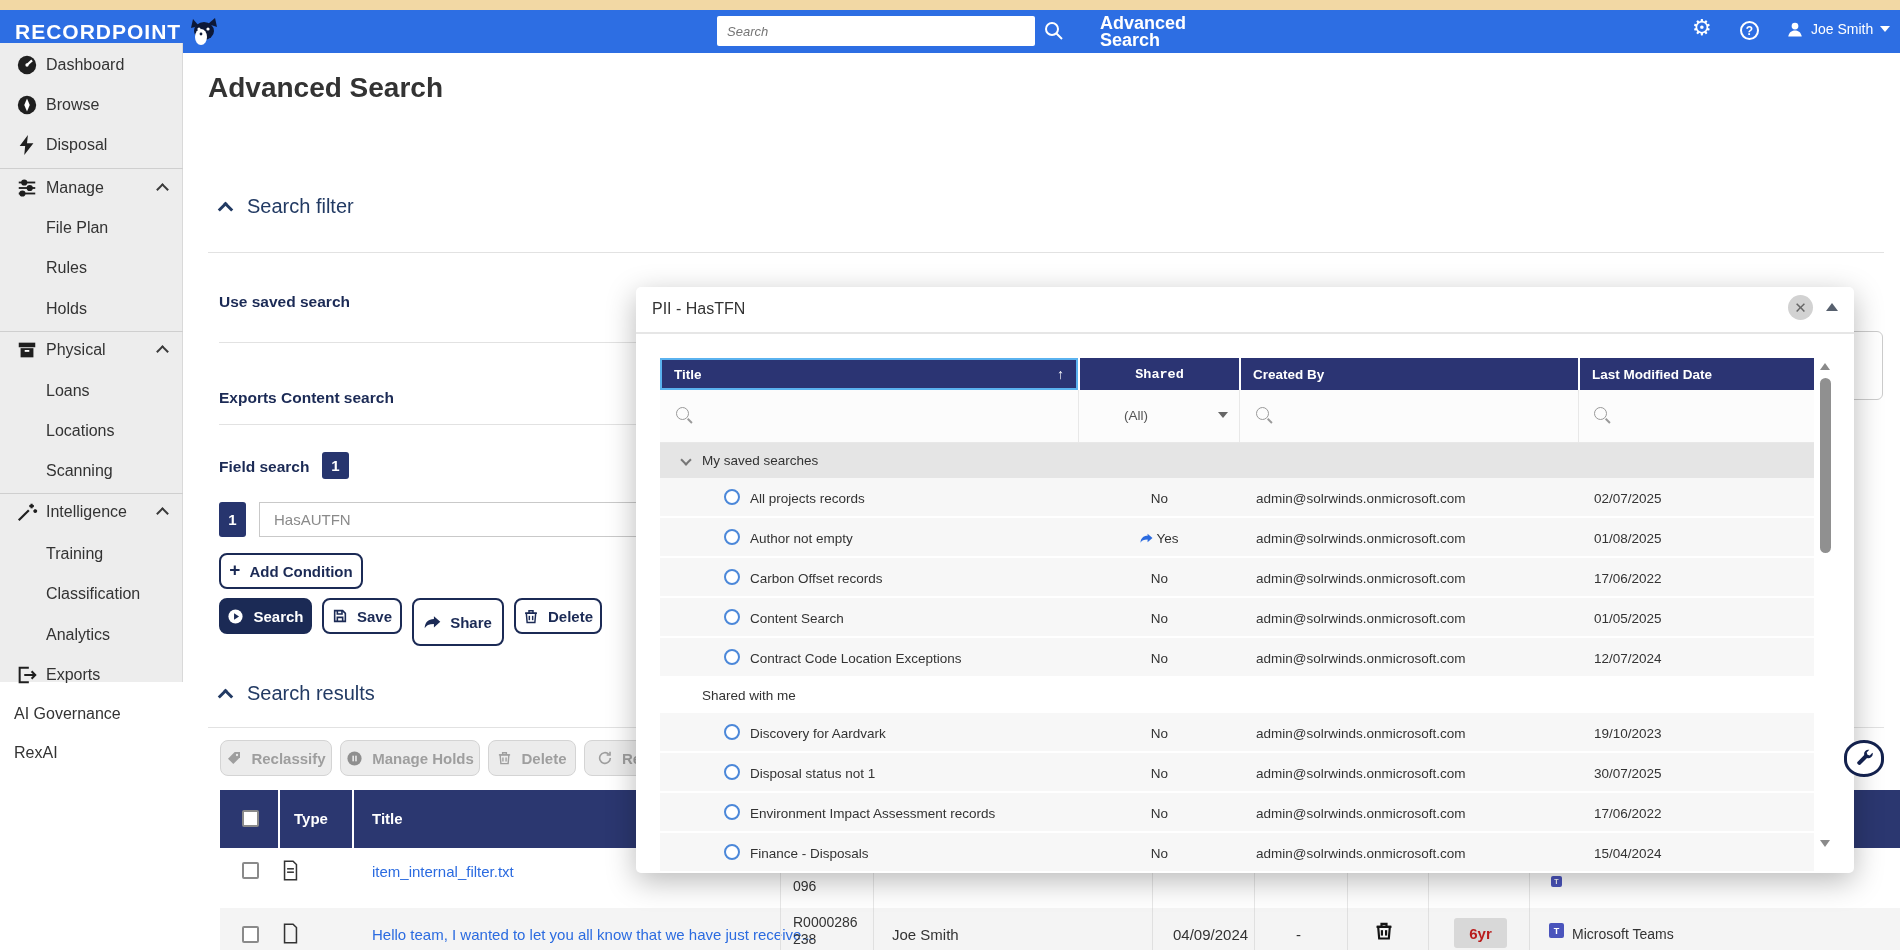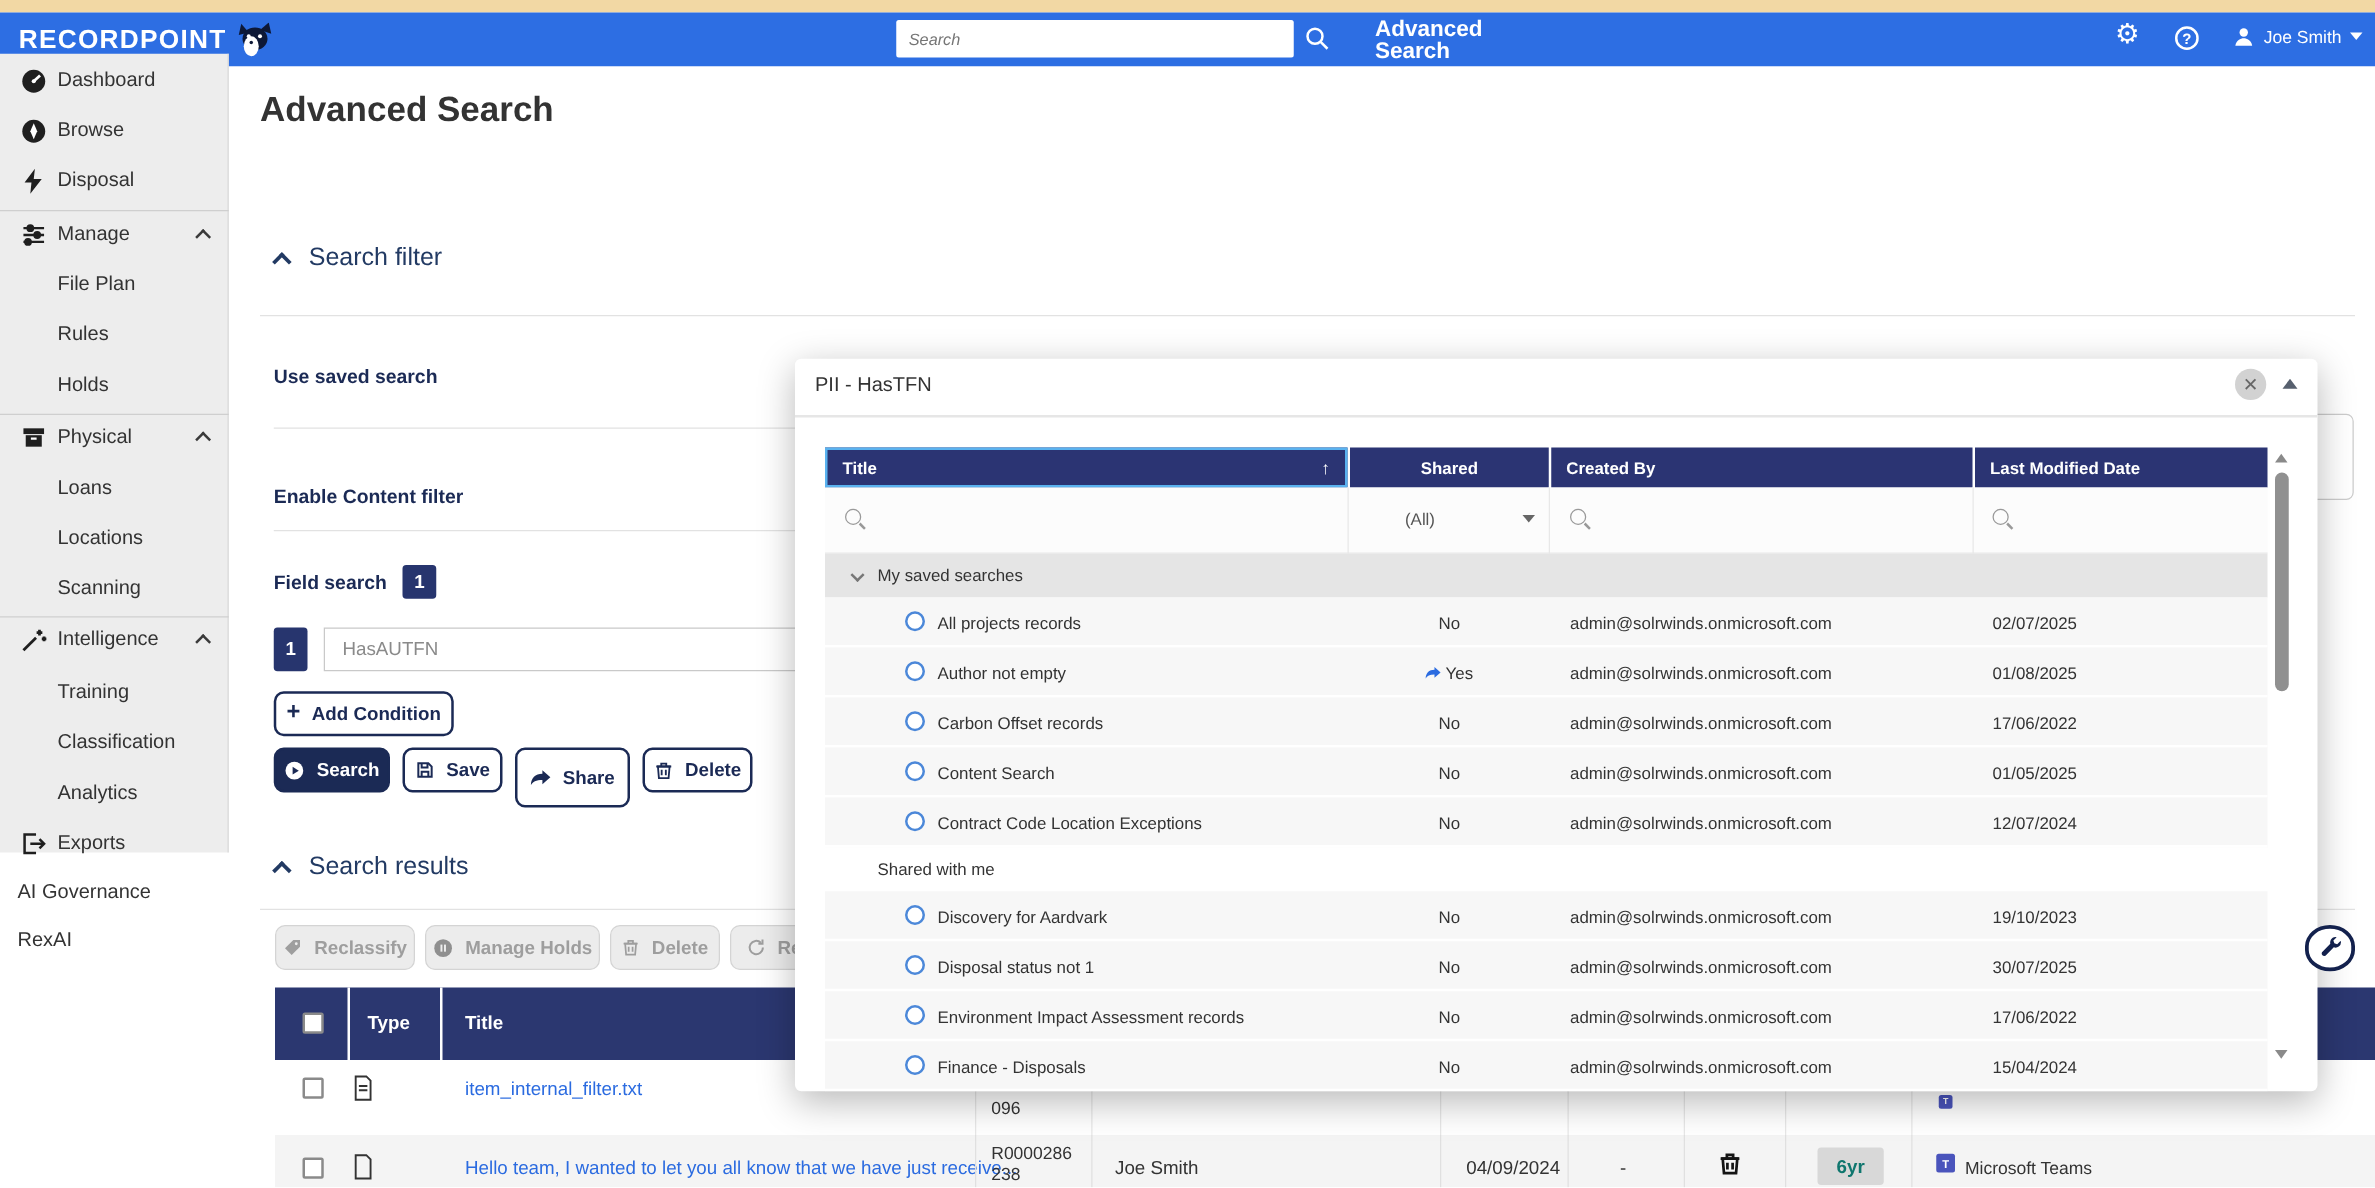--- a/index.html
+++ b/index.html
@@ -40,21 +40,21 @@
   .btn-disabled { background:#ececec; color:#9e9e9e; border:1px solid #d4d4d4; border-radius:8px; display:flex; align-items:center; justify-content:center; gap:9px; font-size:15px; font-weight:bold; }
 
   
   .res-header { background:#2b3770; }
   .res-header-label { color:#fff; font-weight:bold; font-size:15px; }
   .vsep-white { background:#fff; width:2px; }
   .cb { width:17px; height:17px; border:2px solid #8a8a8a; background:#fff; border-radius:2px; }
   .link { color:#2b6be0; font-size:15px; text-decoration:none; cursor:pointer; }
   .cell-txt { color:#333; font-size:14px; }
   .row-sep { background:#e7e7e7; width:1px; }
-  .badge-gray { background:#d8d8d8; border-radius:3px; color:#0f766e; font-weight:bold; font-size:15px; display:flex; align-items:center; justify-content:center; }
+  .badge-gray { background:#d8d8d8; border-radius:3px; color:#b91c1c; font-weight:bold; font-size:15px; display:flex; align-items:center; justify-content:center; }
   .teams-sq { background:#4a54bc; border-radius:2px; color:#fff; font-weight:bold; display:flex; align-items:center; justify-content:center; }
 
   
   .modal { background:#fff; border-radius:5px; box-shadow:0 8px 30px rgba(0,0,0,.28); overflow:hidden; z-index:50; }
   .modal-title { font-size:16px; color:#333; }
   .modal-close { background:#d2d2d2; border-radius:50%; color:#666; display:flex; align-items:center; justify-content:center; font-size:15px; cursor:pointer; }
   .tri-up-dk { width:0;height:0;border-left:6px solid transparent;border-right:6px solid transparent;border-bottom:8px solid #57606e; }
   .grid-hcell { background:#2b3473; color:#fff; font-weight:bold; font-size:13.5px; display:flex; align-items:center; padding:0 12px; }
   .grid-hcell.selected { border:2px solid #5ab2ef; }
   .mag { position:relative; width:13px; height:13px; border:1.5px solid #999; border-radius:50%; display:inline-block; }
@@ -218,21 +218,21 @@
     <span class="sec-chev"></span>
     <span>Search filter</span>
   </div>
   <div class="abs divider" style="left:208px;top:252px;width:1676px;"></div>
 
   <div class="abs lbl-navy" style="left:219px;top:293px;">Use saved search</div>
 
   <div class="abs" style="left:640px;top:331px;width:1243px;height:69px;border:1px solid #ccc;border-radius:6px;background:#fff;"></div>
   <div class="abs divider" style="left:219px;top:342px;width:420px;"></div>
 
-  <div class="abs lbl-navy" style="left:219px;top:389px;">Enable Content filter</div>
+  <div class="abs lbl-navy" style="left:219px;top:389px;">Exports Content search</div>
   <div class="abs divider" style="left:219px;top:424px;width:420px;"></div>
 
   <div class="abs lbl-navy" style="left:219px;top:458px;">Field search</div>
   <div class="abs badge-navy" style="left:322px;top:452px;width:27px;height:27px;font-size:15px;">1</div>
 
   <div class="abs badge-navy" style="left:219px;top:502px;width:27px;height:35px;font-size:15px;">1</div>
   <div class="abs cond-input" style="left:259px;top:502px;width:1250px;height:35px;">
     <span>HasAUTFN</span>
   </div>
 
@@ -374,21 +374,21 @@
   <div class="abs modal" style="left:636px;top:287px;width:1218px;height:586px;">
     <span class="modal-title" style="position:absolute;left:16px;top:13px;">PII - HasTFN</span>
     <div class="modal-close" style="position:absolute;left:1152px;top:8px;width:25px;height:25px;">✕</div>
     <span class="tri-up-dk" style="position:absolute;left:1190px;top:16px;"></span>
     <div style="position:absolute;left:0;top:45px;width:1218px;height:2px;background:#e6e6e6;"></div>
 
     <div class="grid-hcell selected" style="position:absolute;left:24px;top:71px;width:418px;height:32px;">
       <span>Title</span>
       <span style="position:absolute;right:12px;font-size:14px;">↑</span>
     </div>
-    <div class="grid-hcell" style="position:absolute;left:444px;top:71px;width:159px;height:32px;justify-content:center;">
+    <div class="grid-hcell" style="position:absolute;left:444px;top:71px;width:159px;height:32px;justify-content:center;font-family:Liberation Mono, monospace;">
       <span>Shared</span>
     </div>
     <div class="grid-hcell" style="position:absolute;left:605px;top:71px;width:337px;height:32px;">
       <span>Created By</span>
     </div>
     <div class="grid-hcell" style="position:absolute;left:944px;top:71px;width:234px;height:32px;">
       <span>Last Modified Date</span>
     </div>
 
     <div style="position:absolute;left:24px;top:103px;width:1154px;height:53px;background:#fcfcfc;border-bottom:1px solid #e8e8e8;">

